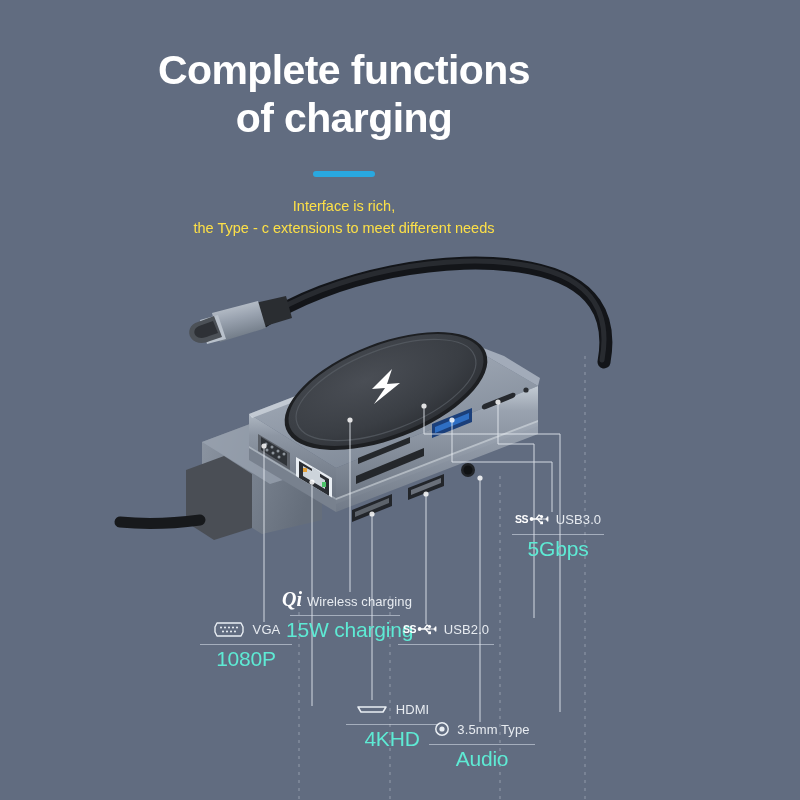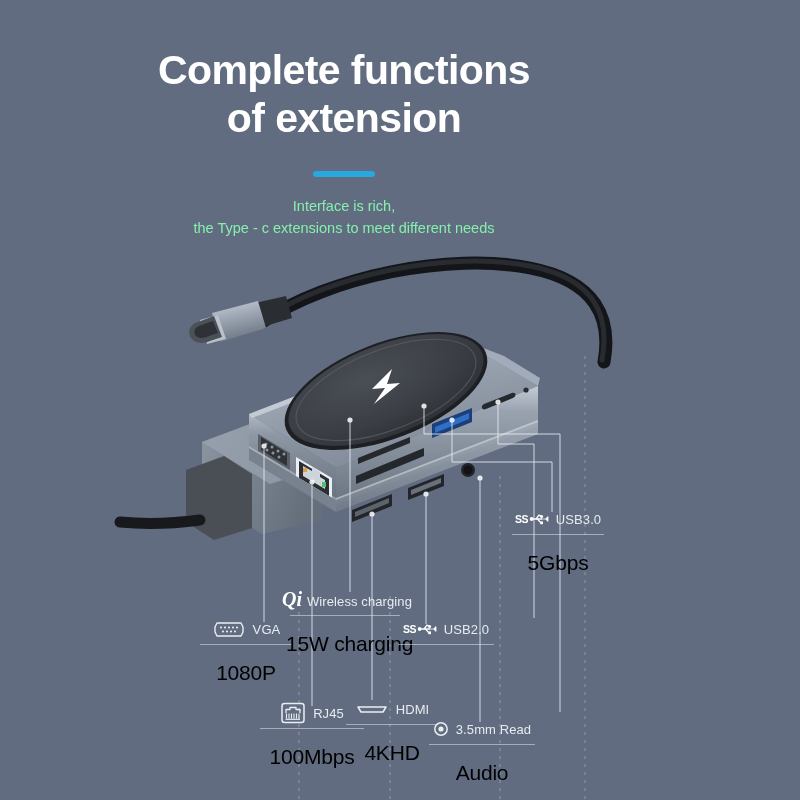--- a/index.html
+++ b/index.html
@@ -38,21 +38,21 @@
   .divider {
     width: 62px;
     height: 6px;
     border-radius: 3px;
     background: #29a8e0;
     margin: 28px auto 0 auto;
   }
   .sub {
     margin: 0;
     padding-top: 18px;
-    color: #86efac;
+    color: #fde047;
     font-size: 14.5px;
     line-height: 1.55;
     font-weight: normal;
   }
 
   
   #product {
     position: absolute;
     left: 0; top: 0;
     width: 800px; height: 800px;
@@ -85,37 +85,37 @@
   .callout .ptype.stacked {
     display: block;
     margin-top: 2px;
   }
   .callout .rule {
     height: 1px;
     background: rgba(222,230,238,0.55);
     margin: 4px auto 0 auto;
   }
   .callout .val {
-    color: #000000;
+    color: #5eead4;
     font-size: 21px;
     letter-spacing: -0.2px;
-    margin-top: 15px;
+    margin-top: 1px;
     line-height: 1.25;
   }
   .callout.stackmode .row { gap: 1px; height: auto; }
 </style>
 </head>
 <body>
 
 <div id="stage">
 
   <div id="header">
     <h1 class="title">
       <span>Complete functions</span>
-      <span class="title-l2">of extension</span>
+      <span class="title-l2">of charging</span>
     </h1>
     <div class="divider"></div>
     <p class="sub">
       <span>Interface is rich,</span><br>
       <span>the Type - c extensions to meet different needs</span>
     </p>
   </div>
 
   <div id="product">
     <svg width="800" height="800" viewBox="0 0 800 800">
@@ -372,42 +372,20 @@
           <rect x="25.2" y="9.4" width="2.8" height="2.8" fill="#ffffff"></rect>
           <path d="M27,7 L30.5,7 L33,4.6 L33,9.4 L30.5,7" fill="#ffffff" stroke="#ffffff" stroke-width="0.8" stroke-linejoin="round"></path>
         </svg>
       </span>
       <span class="ptype">USB3.0</span>
     </div>
     <div class="rule" style="width:92px;"></div>
     <div class="val">5Gbps</div>
   </div>
 
-  <div class="callout" style="left:256px; top:702px; width:112px;">
-    <div class="row">
-      <span class="ico">
-        <svg width="26" height="24" viewBox="0 0 26 24">
-          <rect x="2" y="2.5" width="22" height="19" rx="2.5" ry="2.5" fill="none" stroke="#e9eef3" stroke-width="1.5"></rect>
-          <path d="M6,12 L6,8.5 L10,8.5 L10,6.5 L16,6.5 L16,8.5 L20,8.5 L20,12" fill="none" stroke="#e9eef3" stroke-width="1.3" stroke-linejoin="round"></path>
-          <g stroke="#e9eef3" stroke-width="1.1">
-            <path d="M6.5,12.5 L6.5,17.5"></path>
-              <path d="M9,12.5 L9,17.5"></path>
-            <path d="M11.5,12.5 L11.5,17.5"></path>
-              <path d="M14,12.5 L14,17.5"></path>
-            <path d="M16.5,12.5 L16.5,17.5"></path>
-              <path d="M19,12.5 L19,17.5"></path>
-          </g>
-          <path d="M5.5,18.3 L20,18.3" stroke="#e9eef3" stroke-width="1.2"></path>
-        </svg>
-      </span>
-      <span class="ptype">RJ45</span>
-    </div>
-    <div class="rule" style="width:104px;"></div>
-    <div class="val">100Mbps</div>
-  </div>
 
   <div class="callout" style="left:340px; top:698px; width:104px;">
     <div class="row">
       <span class="ico">
         <svg width="34" height="14" viewBox="0 0 34 14">
           <path d="M3,5 L31,5 L28,10 L6,10 Z" fill="none" stroke="#e9eef3" stroke-width="1.5" stroke-linejoin="round"></path>
         </svg>
       </span>
       <span class="ptype">HDMI</span>
     </div>
@@ -416,20 +394,20 @@
   </div>
 
   <div class="callout" style="left:424px; top:718px; width:116px;">
     <div class="row">
       <span class="ico">
         <svg width="16" height="16" viewBox="0 0 16 16">
           <circle cx="8" cy="8" r="6.2" fill="none" stroke="#e9eef3" stroke-width="1.5"></circle>
           <circle cx="8" cy="8" r="2.6" fill="#e9eef3"></circle>
         </svg>
       </span>
-      <span class="ptype">3.5mm Read</span>
+      <span class="ptype">3.5mm Type</span>
     </div>
     <div class="rule" style="width:106px;"></div>
     <div class="val">Audio</div>
   </div>
 
 
 </div>
 
 </body></html>

